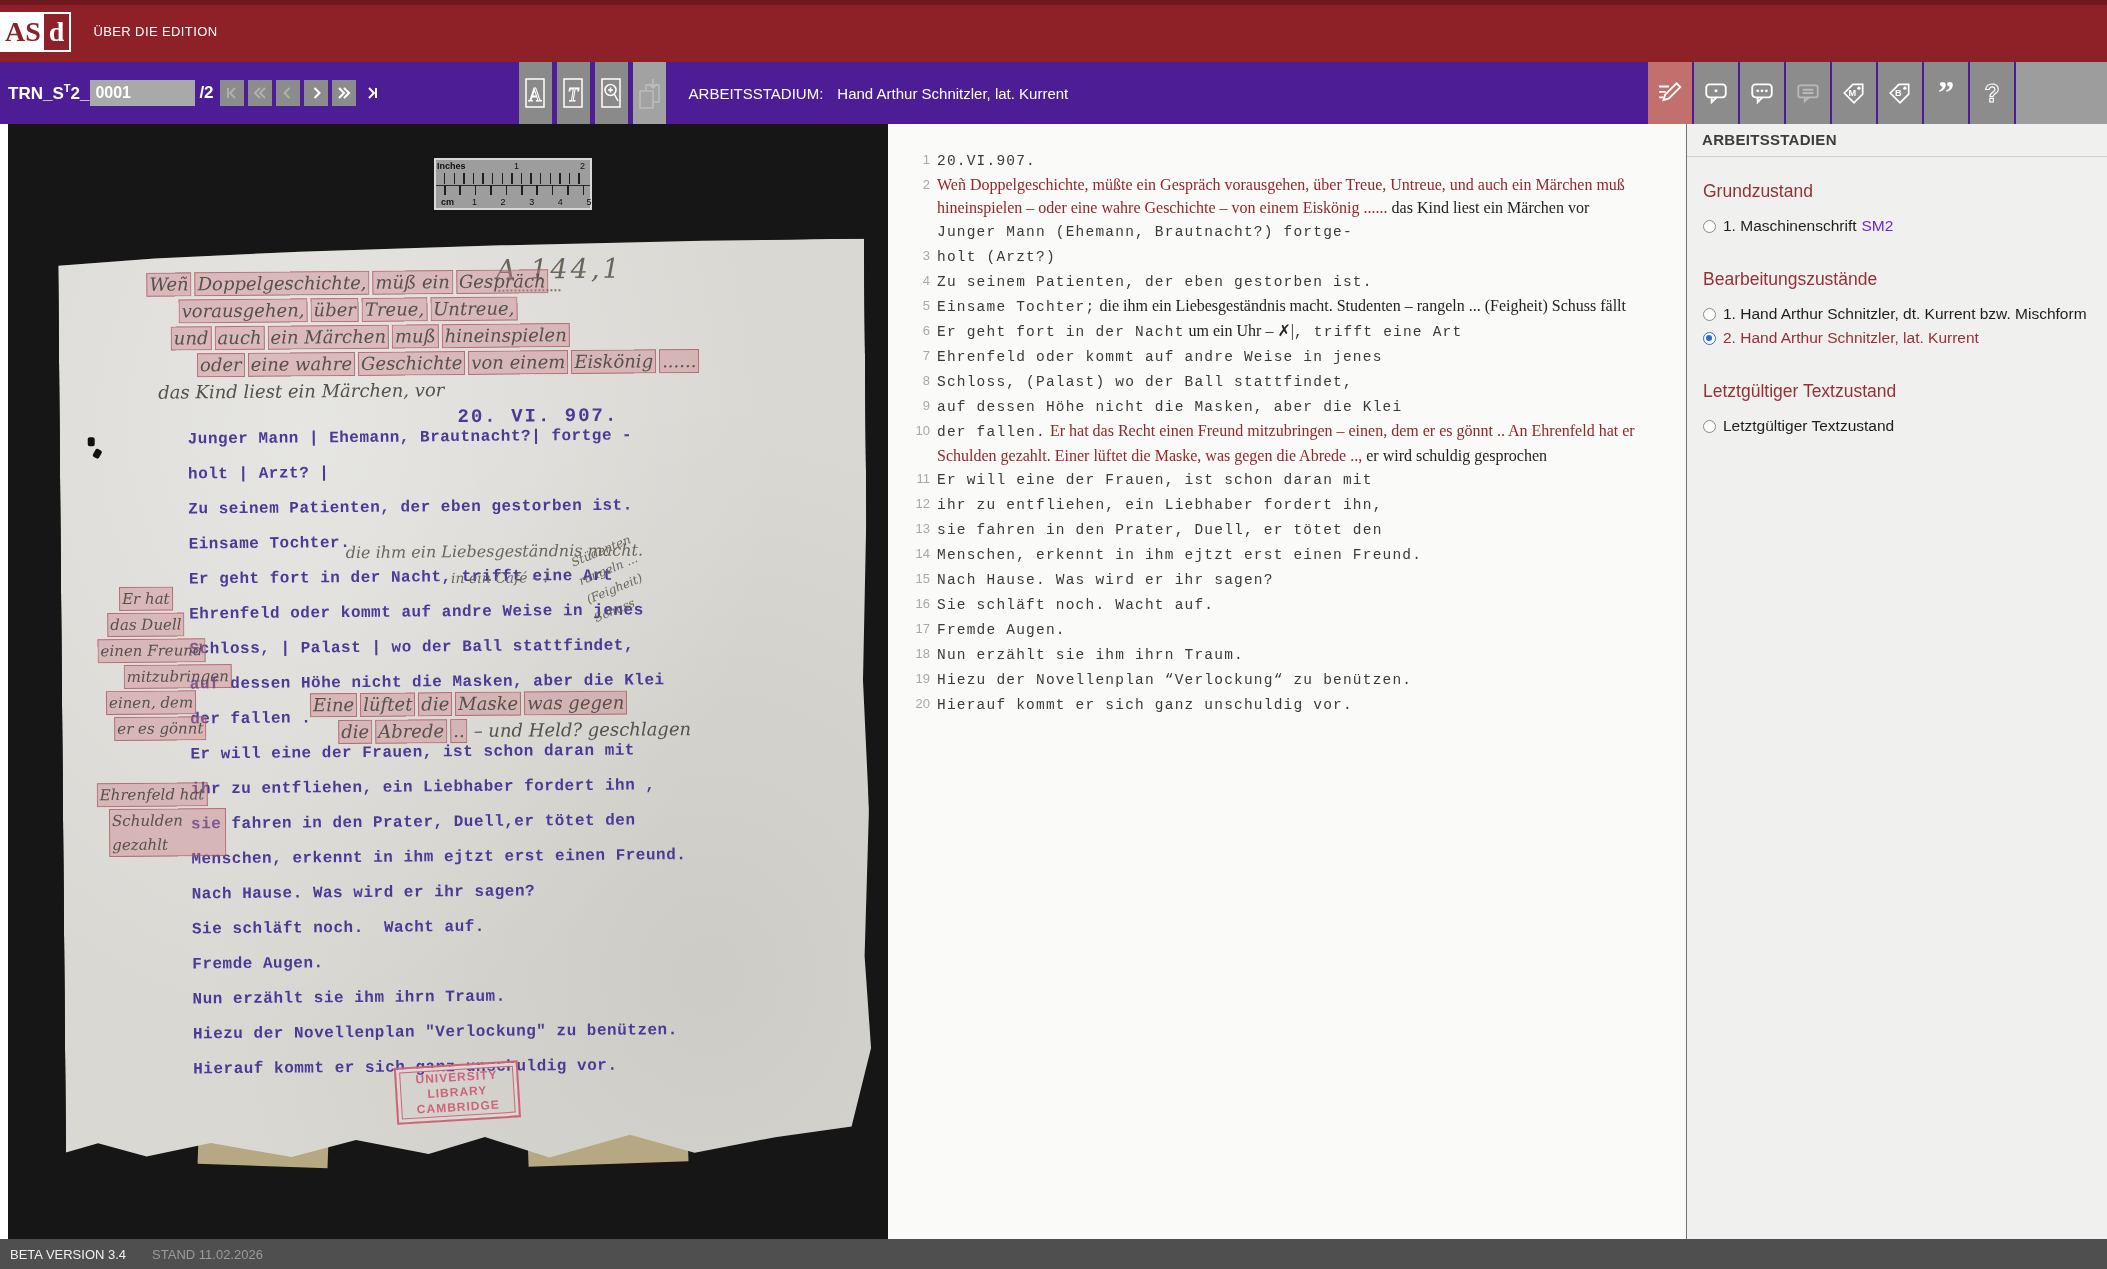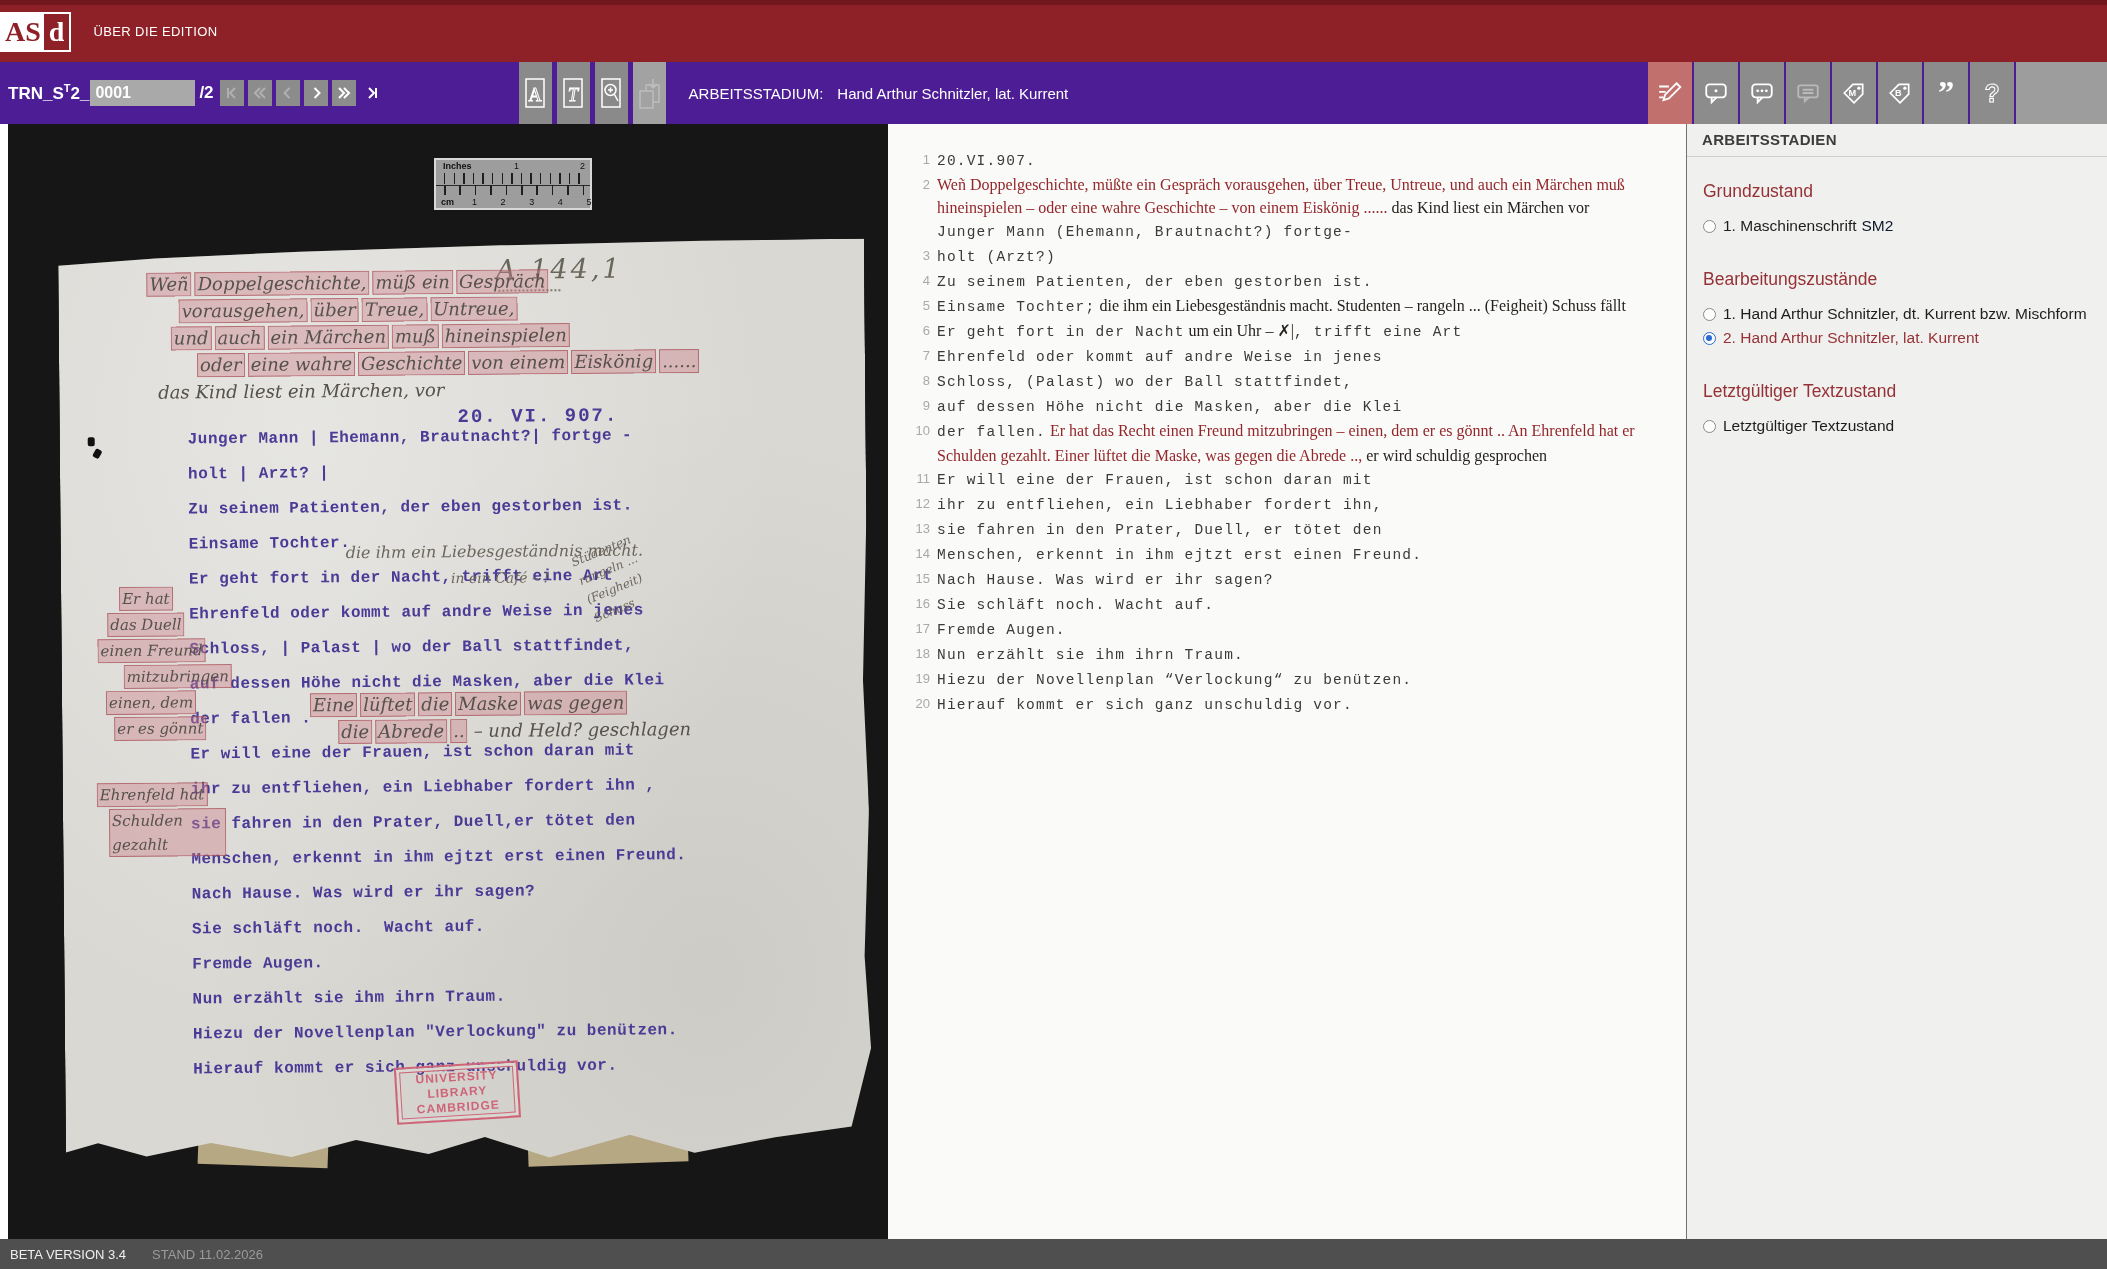--- a/index.html
+++ b/index.html
@@ -110,21 +110,21 @@
   .sb-group{margin-top:24px;}
   .sb-group + .sb-group{margin-top:34px;}
   .sb-head{font-size:17.5px;color:#953136;margin:0 0 15px;font-weight:normal;}
   .sb-opt{display:flex;align-items:center;margin-bottom:6px;cursor:pointer;}
   .radio{flex:none;width:13px;height:13px;border:1.5px solid #8a8a8a;border-radius:50%;background:#fdfdfd;
          margin-right:7px;position:relative;box-sizing:border-box;}
   .radio.checked{border-color:#2b6bd3;}
   .radio.checked::after{content:"";position:absolute;left:2px;top:2px;width:6px;height:6px;border-radius:50%;background:#2b6bd3;}
   .opt-label{font-size:15.5px;color:#1d1d1d;}
   .opt-label.red{color:#953136;}
-  .opt-suffix{font-size:15.5px;color:#0f172a;margin-left:5px;}
+  .opt-suffix{font-size:15.5px;color:#6d28d9;margin-left:5px;}
 
   
   .statusbar{height:30px;background:#4f4f4f;display:flex;align-items:center;flex:none;font-size:13px;}
   .beta{color:#efefef;margin-left:10px;}
   .stand{color:#9b9b9b;margin-left:26px;}
 
   svg{display:block;}
 </style>
 </head>
 <body>
@@ -274,21 +274,21 @@
       <div class="abtn-filler"></div>
     </div>
   </div>
 
   <div class="main">
 
     <section class="facs">
       <div class="facs-black">
 
         <div class="ruler">
-          <span class="r-lab" style="top:1px;left:7px">Inches</span>
+          <span class="r-lab" style="top:1px;left:1px">Inches</span>
           <div class="r-inch-ticks"></div>
           <div class="r-mid"></div>
           <div class="r-cm-ticks"></div>
           <span class="r-lab" style="bottom:1px;left:5px">cm</span>
           <div id="ruler-nums">
               <span class="r-num" style="top: 1px; left: 78px;">1</span>
               <span class="r-num" style="top: 1px; left: 144px;">2</span>
               <span class="r-num" style="bottom: 1px; left: 36px;">1</span>
               <span class="r-num" style="bottom: 1px; left: 64.6px;">2</span>
               <span class="r-num" style="bottom: 1px; left: 93.2px;">3</span>

